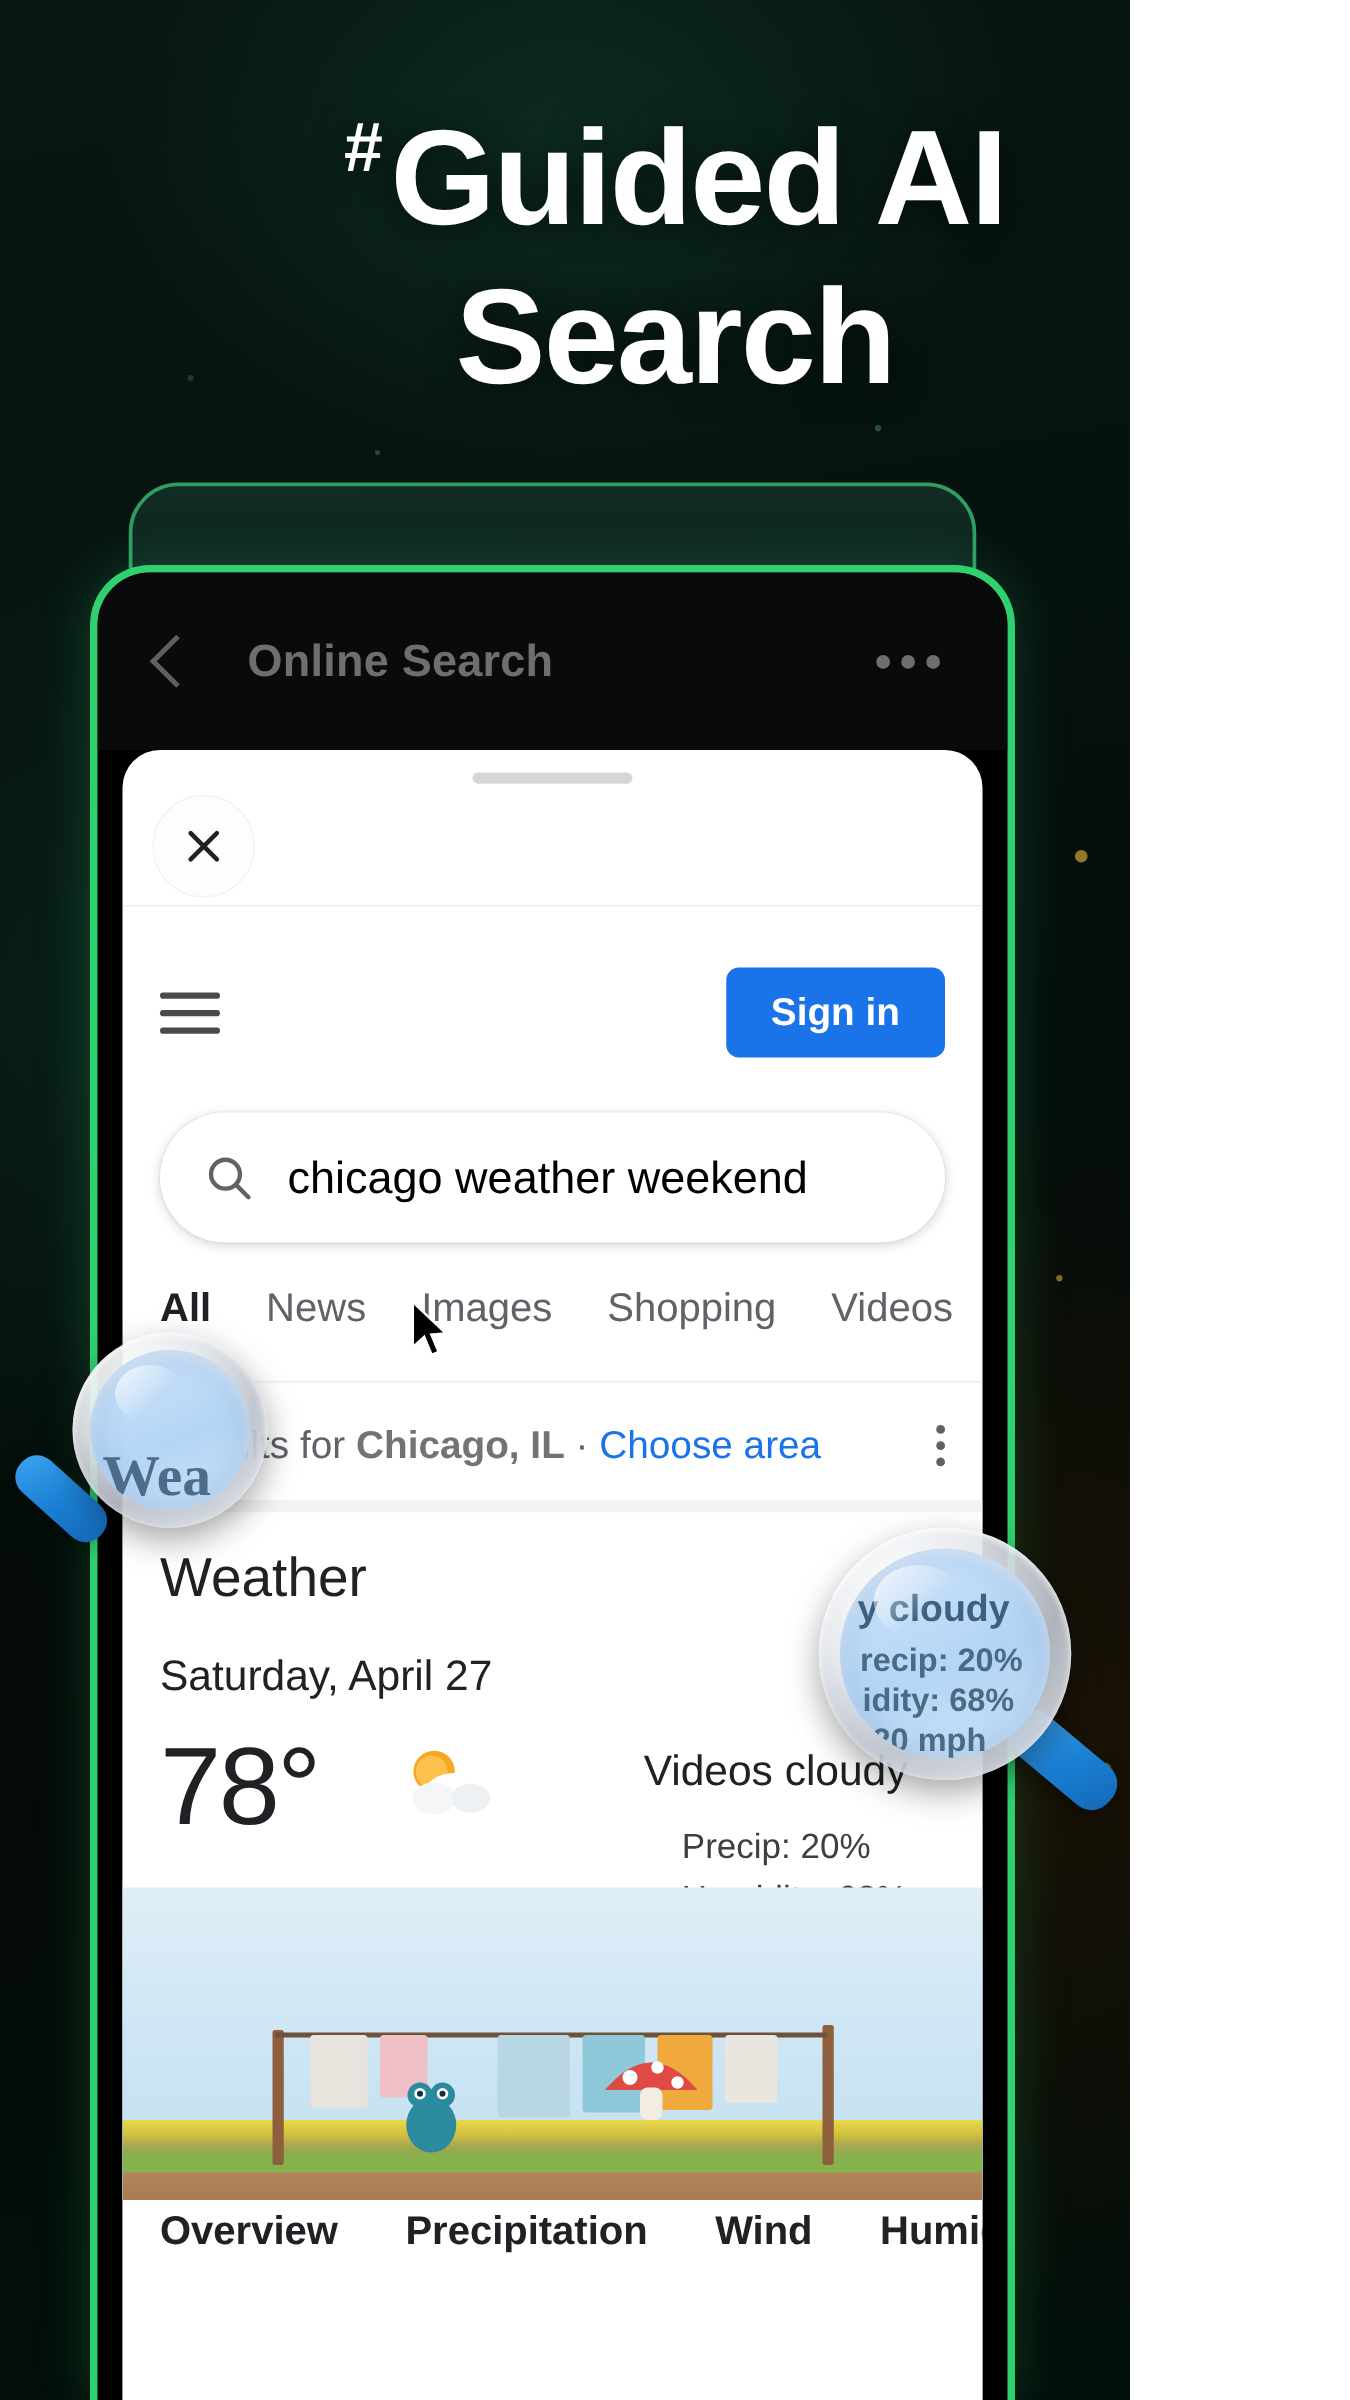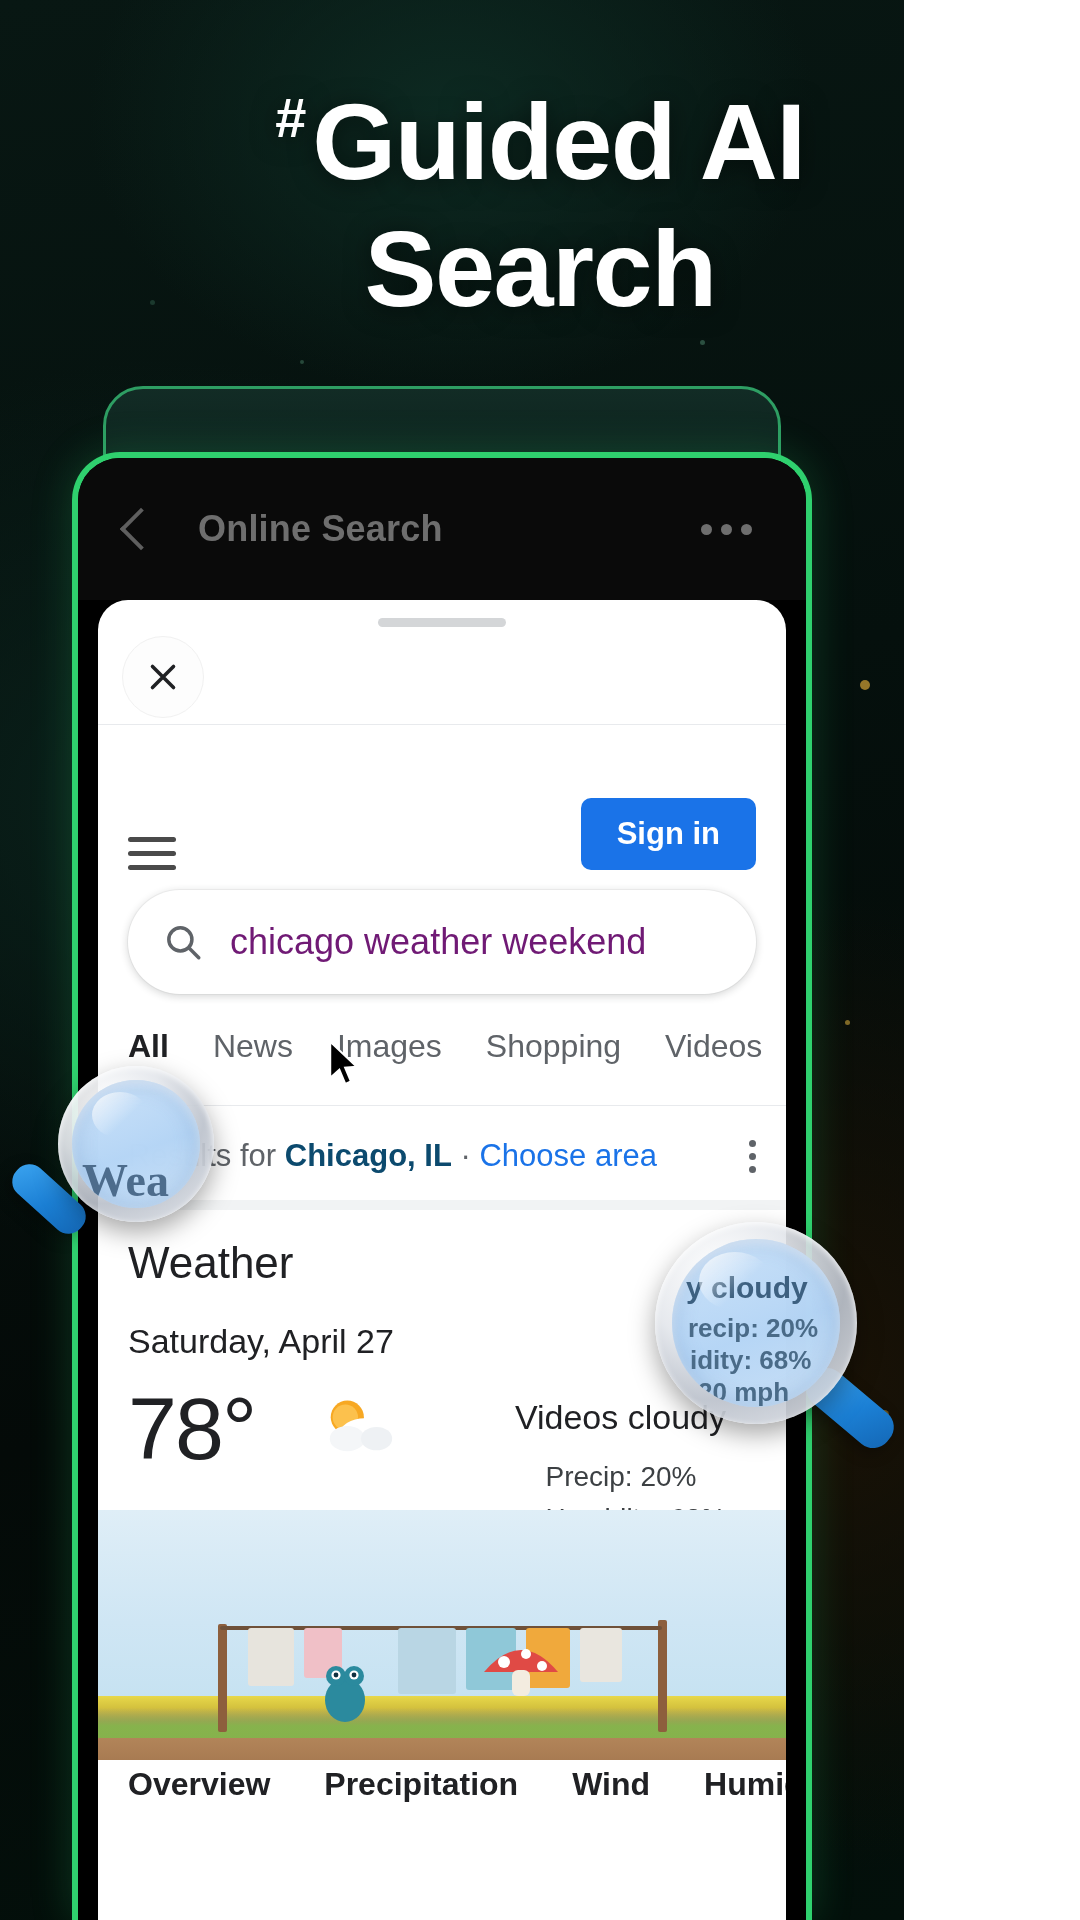--- a/index.html
+++ b/index.html
@@ -126,21 +126,21 @@
   .sheet-close svg { width: 36px; height: 36px; }
   .sheet-divider {
     position: absolute; top: 124px; left: 0; right: 0;
     height: 1px; background: #e8eaed;
   }
 
   
   .gbar {
     position: absolute; top: 150px; left: 0; right: 0;
     height: 120px;
-    display: flex; align-items: flex-end;
+    display: flex; align-items: center;
     padding: 0 30px;
   }
   .hamburger { width: 48px; display: flex; flex-direction: column; gap: 9px; }
   .hamburger span { display: block; height: 5px; background: #4a4a4a; border-radius: 3px; }
   .signin {
     margin-left: auto;
     background: #1a73e8;
     color: #ffffff;
     font-size: 31px;
     font-weight: 700;
@@ -157,21 +157,21 @@
     background: #ffffff;
     border-radius: 52px;
     box-shadow: 0 2px 9px rgba(32,33,36,.2), 0 0 0 1px rgba(32,33,36,.04);
     display: flex; align-items: center;
     padding: 0 34px;
   }
   .searchpill .mag { width: 42px; height: 42px; flex: 0 0 auto; }
   .searchpill .qtext {
     margin-left: 26px;
     font-size: 36px;
-    color: #701a75;
+    color: #000000;
     white-space: nowrap;
   }
 
   
   .gtabs {
     position: absolute; top: 428px; left: 0; right: 0;
     height: 80px;
     display: flex; align-items: flex-start;
     padding-left: 30px;
     gap: 44px;
@@ -194,21 +194,21 @@
   }
 
   
   .resrow {
     position: absolute; top: 512px; left: 0; right: 0;
     height: 88px;
     display: flex; align-items: center;
     padding: 0 30px;
   }
   .resrow .txt { font-size: 31px; color: #5f6368; white-space: nowrap; }
-  .resrow .txt b { color: #0c4a6e; font-weight: 700; }
+  .resrow .txt b { color: #737373; font-weight: 700; }
   .resrow .txt a { color: #1a73e8; text-decoration: none; }
   .kebab { margin-left: auto; display: flex; flex-direction: column; gap: 6px; }
   .kebab i { width: 7px; height: 7px; border-radius: 50%; background: #5f6368; display: block; }
   .resrow-rule {
     position: absolute; top: 600px; left: 0; right: 0;
     height: 10px; background: #f1f3f4;
   }
 
   
   .wcard { position: absolute; top: 610px; left: 0; right: 0; bottom: 0; background:#fff; }

